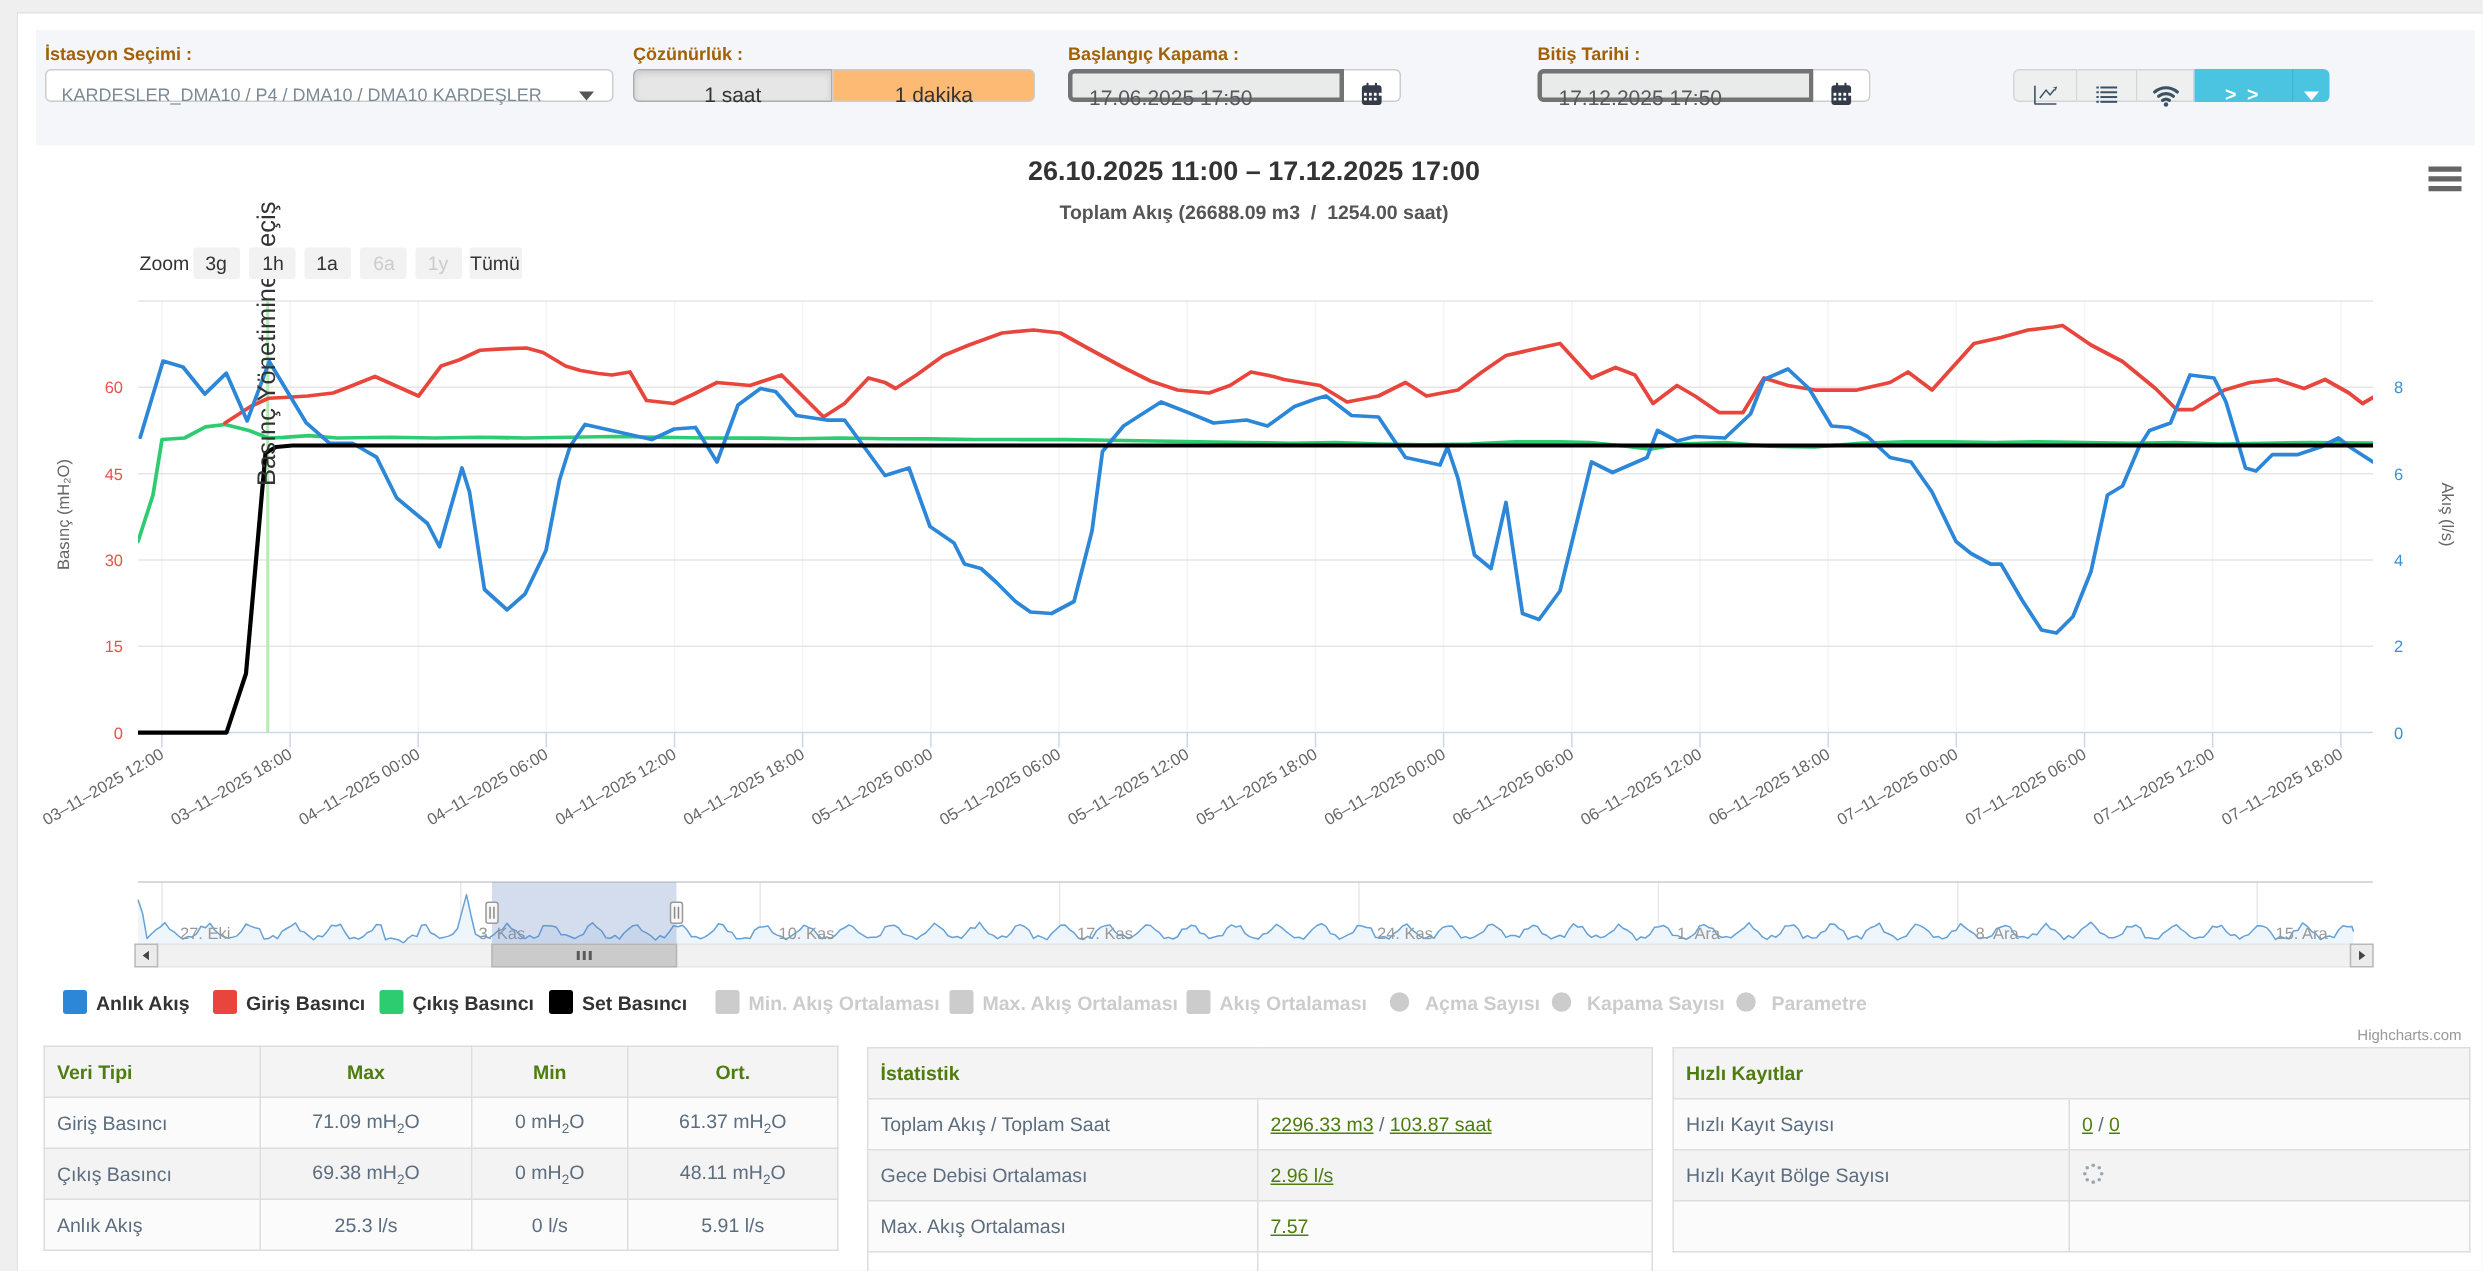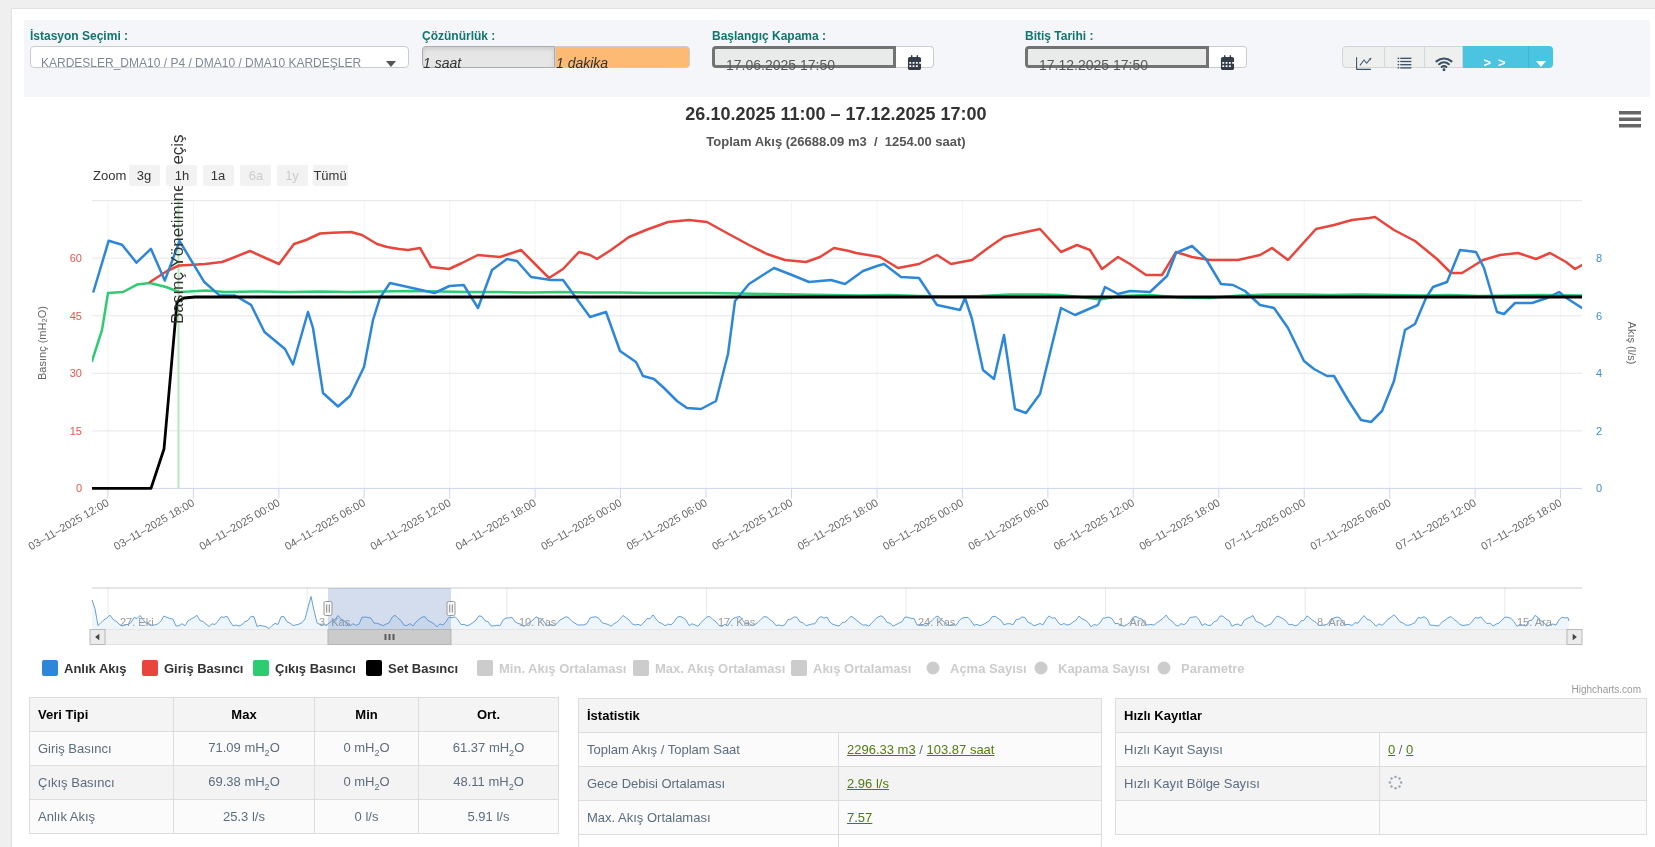--- a/index.html
+++ b/index.html
@@ -1,40 +1,40 @@
 <!DOCTYPE html>
 <html><head><meta charset="utf-8">
 <style>
 * { margin:0; padding:0; box-sizing:border-box; }
 html,body { width:1655px; height:847px; overflow:hidden; background:#efefef;
   font-family:"Liberation Sans",sans-serif; }
 #card { position:absolute; left:11px; top:8px; width:1644px; height:839px;
   background:#fff; border-top:1px solid #e2e2e2; border-left:1px solid #e2e2e2; }
 .abs { position:absolute; }
 #toolbar { position:absolute; left:24px; top:20px; width:1626px; height:77px; background:#f4f6f9; }
-.lbl { position:absolute; top:29px; font-size:12px; font-weight:bold; color:#0f766e; }
+.lbl { position:absolute; top:29px; font-size:12px; font-weight:bold; color:#a16207; }
 .ctl { position:absolute; top:46px; height:22px; }
 #sel { left:30px; width:379px; background:#fff; border:1px solid #ccc; border-radius:4px;
   font-size:12px; color:#7b8a97; line-height:32px; padding-left:10px; }
 #sel .car { position:absolute; right:12px; top:14px; width:0; height:0;
   border-left:5px solid transparent; border-right:5px solid transparent; border-top:6px solid #555; }
-.tbtn { font-size:14px; color:#333; line-height:32px;font-style:italic; }
+.tbtn { text-align:center; font-size:14px; color:#333; line-height:32px; }
 #saat { left:422px; width:133px; background:#e6e6e6; border:1px solid #adadad;
   border-radius:4px 0 0 4px; box-shadow:inset 0 2px 4px rgba(0,0,0,.12); }
 #dak { left:555px; width:135px; background:#fdba74; border:1px solid #ccc; border-radius:0 4px 4px 0; }
 .din { background:#e9eaea; border:3px solid #737373; border-radius:4px 0 0 4px;
   font-size:14px; color:#55595c; line-height:32px; padding-left:11px; }
 .cbtn { background:#fff; border:1px solid #ccc; border-left:none; border-radius:0 4px 4px 0;
   width:38px; text-align:center; padding-top:8px; }
 .ibtn { background:#eef0f0; border:1px solid #d4d6d6; text-align:center; padding-top:8px; }
 .bbtn { background:#4ac4e0; color:#fff; text-align:center; }
 table { border-collapse:collapse; font-size:13px; color:#5b6d7e; }
 td,th { border:1px solid #ddd; height:34px; padding:0 8px; }
 th { height:34px; }
-th { background:#f4f4f5; color:#000000; text-align:left; font-size:13px; }
+th { background:#f4f4f5; color:#4d7c0f; text-align:left; font-size:13px; }
 tr.odd td { background:#fbfbfb; }
 tr.even td { background:#f3f3f4; }
 td.c { text-align:center; }
 a { color:#4d7c0f; text-decoration:underline; }
 sub { font-size:9px; }
 </style></head>
 <body>
 <div id="card"></div>
 <div id="toolbar"></div>
 <div class="lbl" style="left:30px">İstasyon Seçimi :</div>

